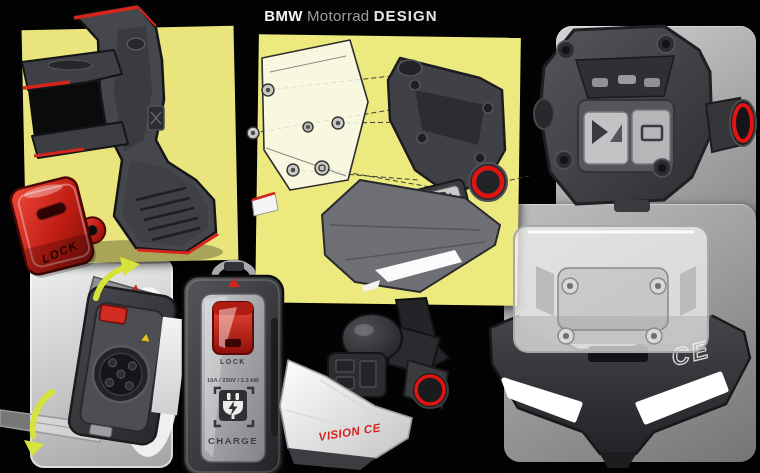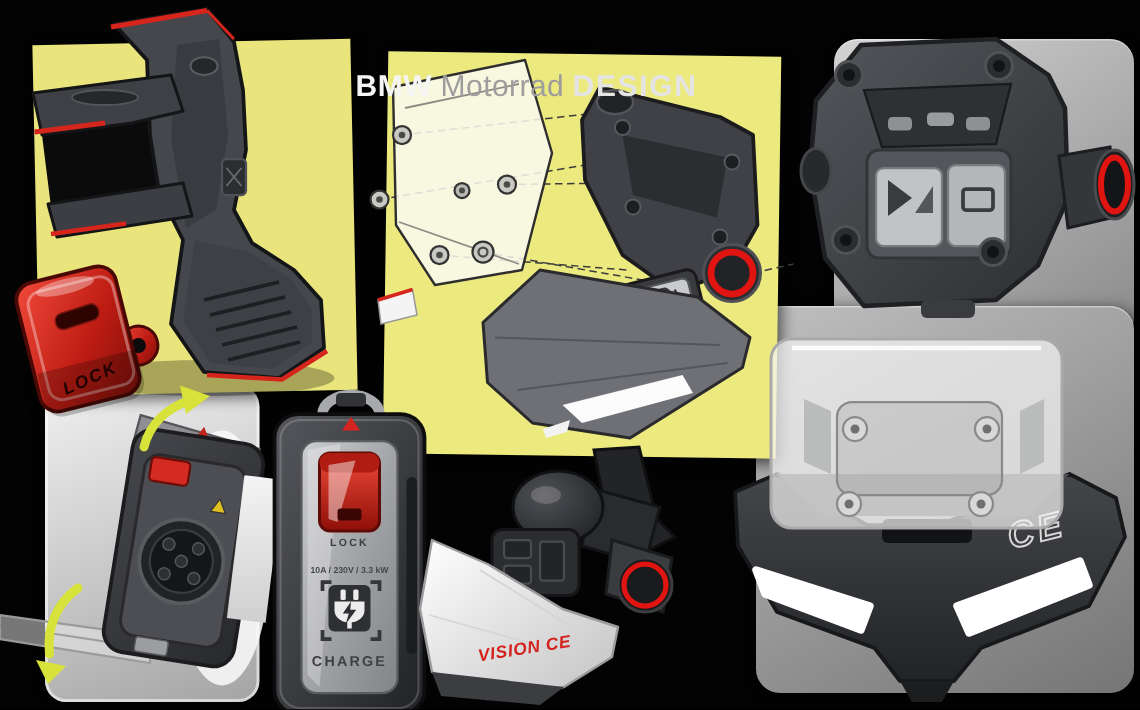--- a/index.html
+++ b/index.html
@@ -3,21 +3,21 @@
 <meta charset="utf-8">
 <style>
   * { margin:0; padding:0; box-sizing:border-box; }
   html,body { background:#000; }
   .stage {
     position:relative; width:760px; height:473px; background:#030303;
     overflow:hidden; font-family:"Liberation Sans",sans-serif;
   }
   
   .title-bar { position:absolute; left:0; right:58px; top:7px; text-align:center;
-    font-size:20px; white-space:nowrap;margin-top:40px; }
+    font-size:15px; white-space:nowrap; }
   .brand    { color:#f5f5f5; font-weight:700; letter-spacing:.4px; }
   .division { color:#9d9d9d; font-weight:400; letter-spacing:.3px; }
   .suffix   { color:#e4e4e4; font-weight:600; letter-spacing:1.1px; }
   
   .paper { position:absolute; background:#e9e47b; box-shadow:2px 3px 10px rgba(0,0,0,.65); }
   .paper-tl { left:24px; top:28px; width:212px; height:234px; transform:rotate(-1.2deg); }
   .paper-c  { left:257px; top:36px; width:262px; height:268px; transform:rotate(.8deg); background:#ece97f; }
   
   .panel { position:absolute; border-radius:16px; box-shadow:inset 0 1px 0 rgba(255,255,255,.4), 2px 3px 10px rgba(0,0,0,.7); }
   .panel-tr { left:556px; top:26px;  width:200px; height:202px; background:linear-gradient(145deg,#d3d3d3,#8a8a8a); }

